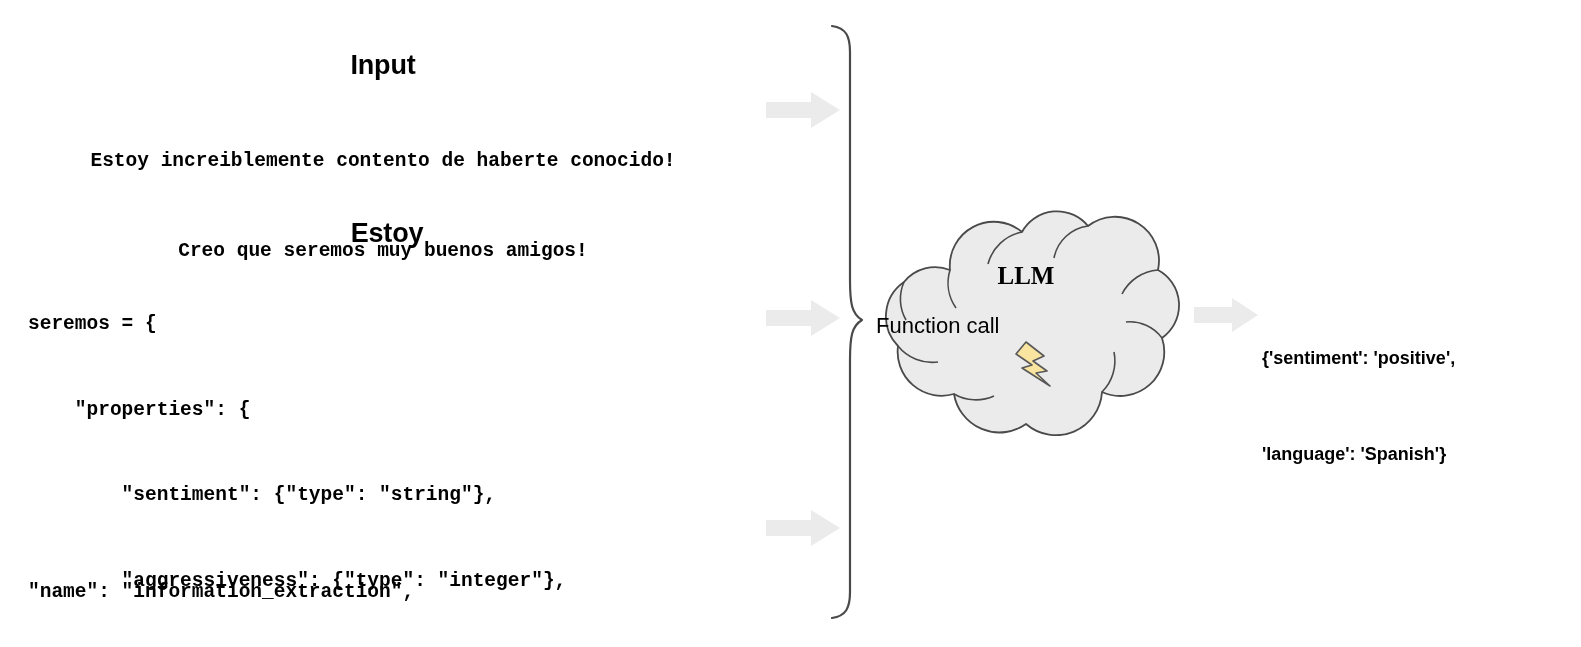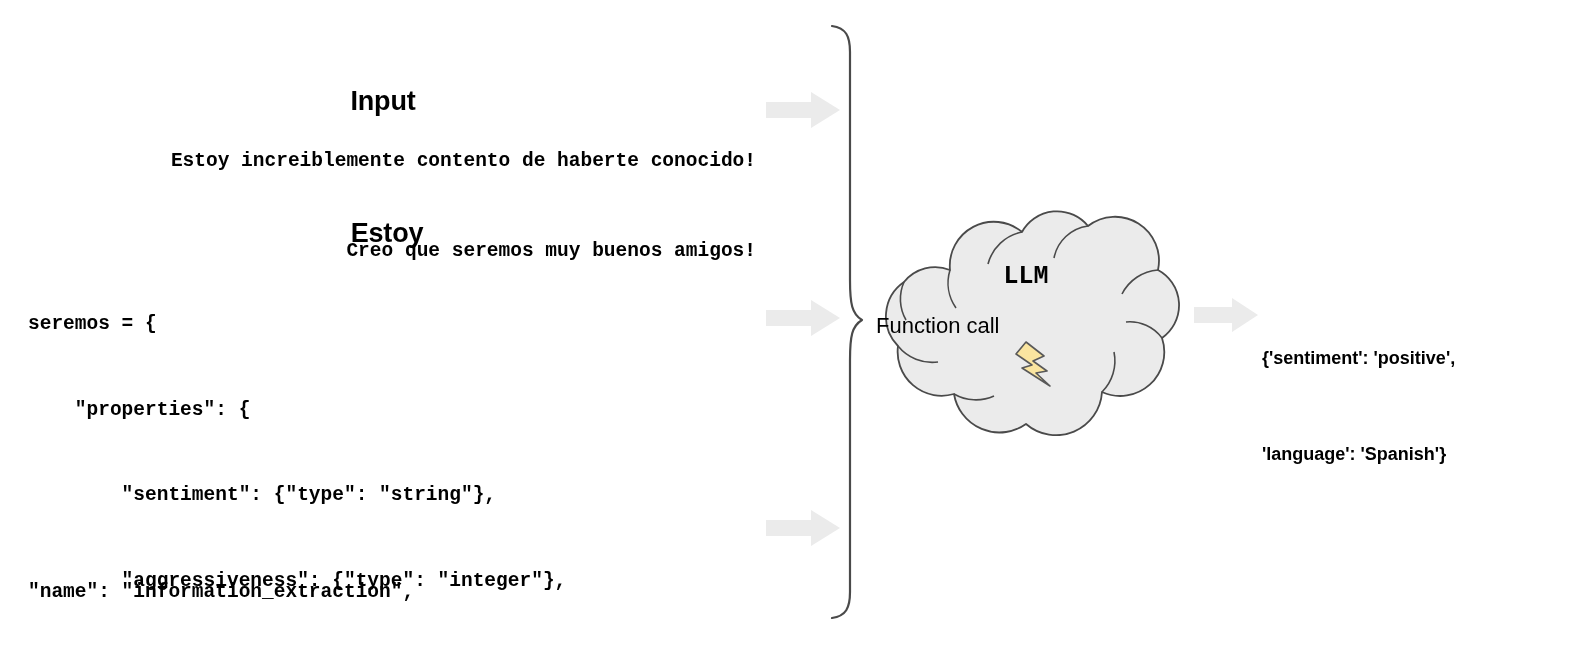--- a/index.html
+++ b/index.html
@@ -73,21 +73,21 @@
     position: absolute;
     left: 876px;
     top: 196px;
   }
   .cloud-label-llm {
     position: absolute;
     left: 876px;
     top: 262px;
     width: 300px;
     text-align: center;
-    font-family: Liberation Mono, monospace;
+    font-family: Liberation Serif, serif;
     font-weight: bold;
     font-size: 25px;
     color: #000000;
     white-space: nowrap;
   }
   .cloud-label-fn {
     position: absolute;
     left: 876px;
     top: 313px;
     width: 300px;
@@ -116,23 +116,23 @@
     color: #000000;
     white-space: pre;
   }
   .out-line { display: block; }
 </style>
 </head>
 <body>
 
 <div id="canvas">
 
-  <div class="section-heading" style="left:283px; top:50px; width:200px;margin-top:36px;">Input</div>
-
-  <div class="code-block input-block" style="left:10px; top:86px; width:746px;text-align:right;">
+  <div class="section-heading" style="left:283px; top:50px; width:200px;">Input</div>
+
+  <div class="code-block input-block" style="left:10px; top:86px; width:746px;">
     <span class="code-line">Estoy increiblemente contento de haberte conocido!</span>
     <span class="code-line">Creo que seremos muy buenos amigos!</span>
   </div>
 
   <div class="section-heading" style="left:287px; top:218px; width:200px;">Estoy</div>
 
   <div class="code-block schema-block" style="left:28px; top:253px;">
     <span class="code-line">seremos = {</span>
     <span class="code-line">    "properties": {</span>
     <span class="code-line">        "sentiment": {"type": "string"},</span>

